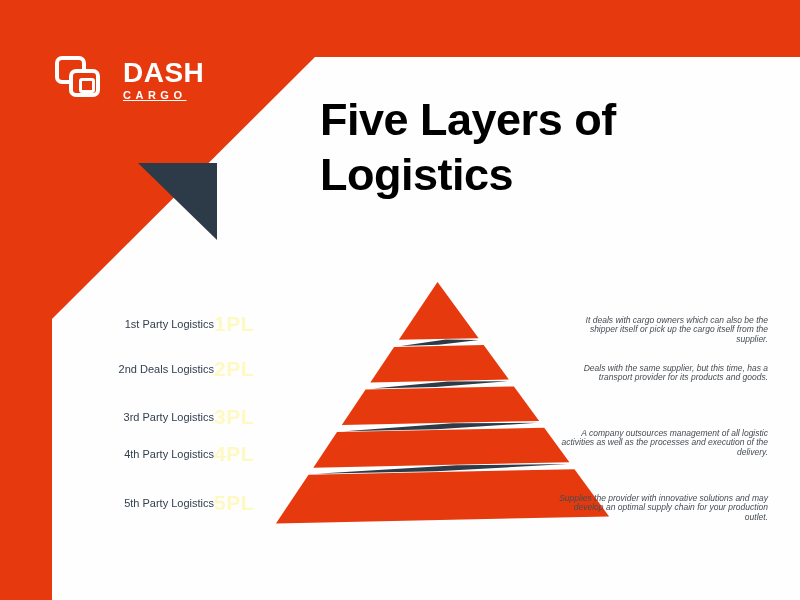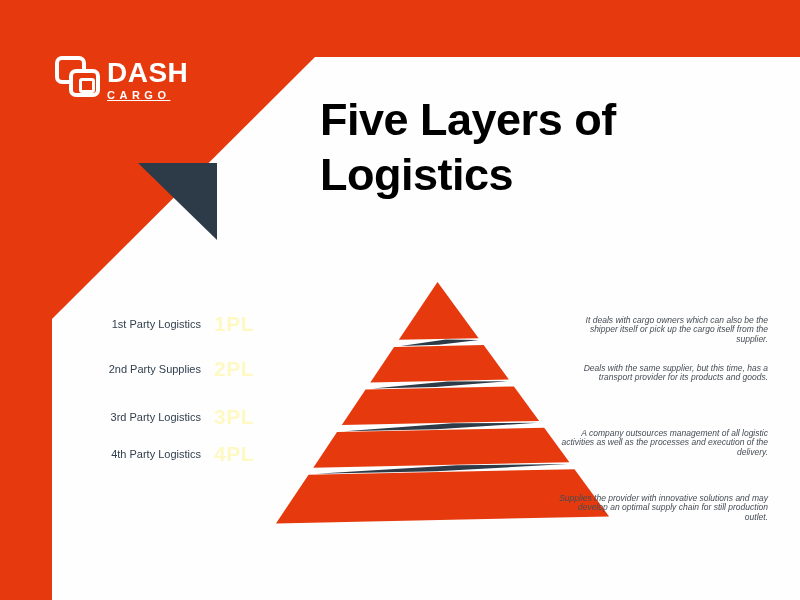--- a/index.html
+++ b/index.html
@@ -8,39 +8,39 @@
 
   
   .white-panel{position:absolute;inset:0;background:#FEFEFE;
     clip-path:polygon(315px 57px,800px 57px,800px 600px,52px 600px,52px 319px);}
 
   
   .corner-tri{position:absolute;left:138px;top:163px;width:79px;height:77px;
     background:#2D3A48;clip-path:polygon(0 0,100% 0,100% 100%);}
 
   
-  .logo{position:absolute;left:55px;top:56px;display:flex;align-items:flex-start;gap:4px;color:#fff;}
+  .logo{position:absolute;left:55px;top:56px;display:flex;align-items:flex-start;gap:20px;color:#fff;}
   .logo-icon{position:relative;width:48px;height:46px;}
   .sq{position:absolute;border:4px solid #fff;border-radius:7px;box-sizing:border-box;}
   .sq-back{width:31px;height:28px;left:0;top:0;}
   .sq-front{width:31px;height:28px;left:14px;top:13px;background:#E63A0E;}
   .sq-front::after{content:"";position:absolute;left:6px;top:5px;width:10px;height:9px;
     border:3px solid #fff;border-radius:3px;}
   .logo-text{display:flex;flex-direction:column;margin-top:2px;}
   .logo-name{font-size:28px;font-weight:800;letter-spacing:0.5px;line-height:30px;}
   .logo-sub{font-size:11px;font-weight:700;letter-spacing:4.5px;line-height:13px;margin-top:1px;text-decoration:underline;}
 
   
   .title{position:absolute;left:320px;top:92px;margin:0;font-size:45px;line-height:55px;
     font-weight:800;letter-spacing:-0.5px;color:#000000;}
   .title span{display:block;}
 
   
   .pl-row{position:absolute;left:78px;width:178px;height:26px;display:flex;
-    align-items:center;justify-content:flex-end;gap:13px;}
+    align-items:center;justify-content:flex-end;}
   .pl-label{font-size:11px;font-weight:500;color:#32404F;text-align:right;}
   .pl-abbr{font-size:21px;font-weight:800;color:#fef9c3;min-width:42px;letter-spacing:0.5px;}
 
   
   .desc{position:absolute;left:556px;width:212px;font-size:8.5px;line-height:9.8px;
     font-weight:500;color:#454C54;text-align:right;font-style:italic;}
 
   .pyramid-svg{position:absolute;left:0;top:0;pointer-events:none;}
 </style>
 </head>
@@ -65,44 +65,48 @@
   <h1 class="title">
     <span>Five Layers of</span>
     <span>Logistics</span>
   </h1>
 
   <div class="pl-row" style="top:311px">
     <span class="pl-label">1st Party Logistics</span>
     <span class="pl-abbr">1PL</span>
   </div>
   <div class="pl-row" style="top:356px">
-    <span class="pl-label">2nd Party Supplies</span>
+    <span class="pl-label">2nd Deals Logistics</span>
     <span class="pl-abbr">2PL</span>
   </div>
   <div class="pl-row" style="top:404px">
     <span class="pl-label">3rd Party Logistics</span>
     <span class="pl-abbr">3PL</span>
   </div>
   <div class="pl-row" style="top:441px">
     <span class="pl-label">4th Party Logistics</span>
     <span class="pl-abbr">4PL</span>
+  </div>
+  <div class="pl-row" style="top:490px">
+    <span class="pl-label">5th Party Logistics</span>
+    <span class="pl-abbr">5PL</span>
   </div>
 
   <svg class="pyramid-svg" width="800" height="600" viewBox="0 0 800 600">
     <g transform="rotate(-1.2 438 400)">
       <polygon fill="#E63A0E" points="440,282 400.1,339 479.9,339"></polygon>
       <polygon fill="#2D3A48" points="402,345.2 447,339.6 480,340.8 440,344.8"></polygon>
       <polygon fill="#E63A0E" points="395.2,346 484.8,346 509.3,381 370.7,381"></polygon>
       <polygon fill="#2D3A48" points="373,387.2 448,381.6 508,382.8 436,387"></polygon>
       <polygon fill="#E63A0E" points="365.8,388 514.2,388 538.7,423 341.3,423"></polygon>
       <polygon fill="#2D3A48" points="344,429.2 452,423.6 537,424.8 436,429.2"></polygon>
       <polygon fill="#E63A0E" points="336.4,430 543.6,430 568.1,465 311.9,465"></polygon>
       <polygon fill="#2D3A48" points="315,471.2 455,465.6 566,466.8 435,471.2"></polygon>
       <polygon fill="#E63A0E" points="307,472 573,472 606.6,520 273.4,520"></polygon>
     </g>
   </svg>
 
   <p class="desc" style="top:307px">It deals with cargo owners which can also be the shipper itself or pick up the cargo itself from the supplier.</p>
   <p class="desc" style="top:355px">Deals with the same supplier, but this time, has a transport provider for its products and goods.</p>
   <p class="desc" style="top:420px">A company outsources management of all logistic activities as well as the processes and execution of the delivery.</p>
-  <p class="desc" style="top:485px">Supplies the provider with innovative solutions and may develop an optimal supply chain for still production outlet.</p>
+  <p class="desc" style="top:485px">Supplies the provider with innovative solutions and may develop an optimal supply chain for your production outlet.</p>
 
 </div>
 
 </body></html>

